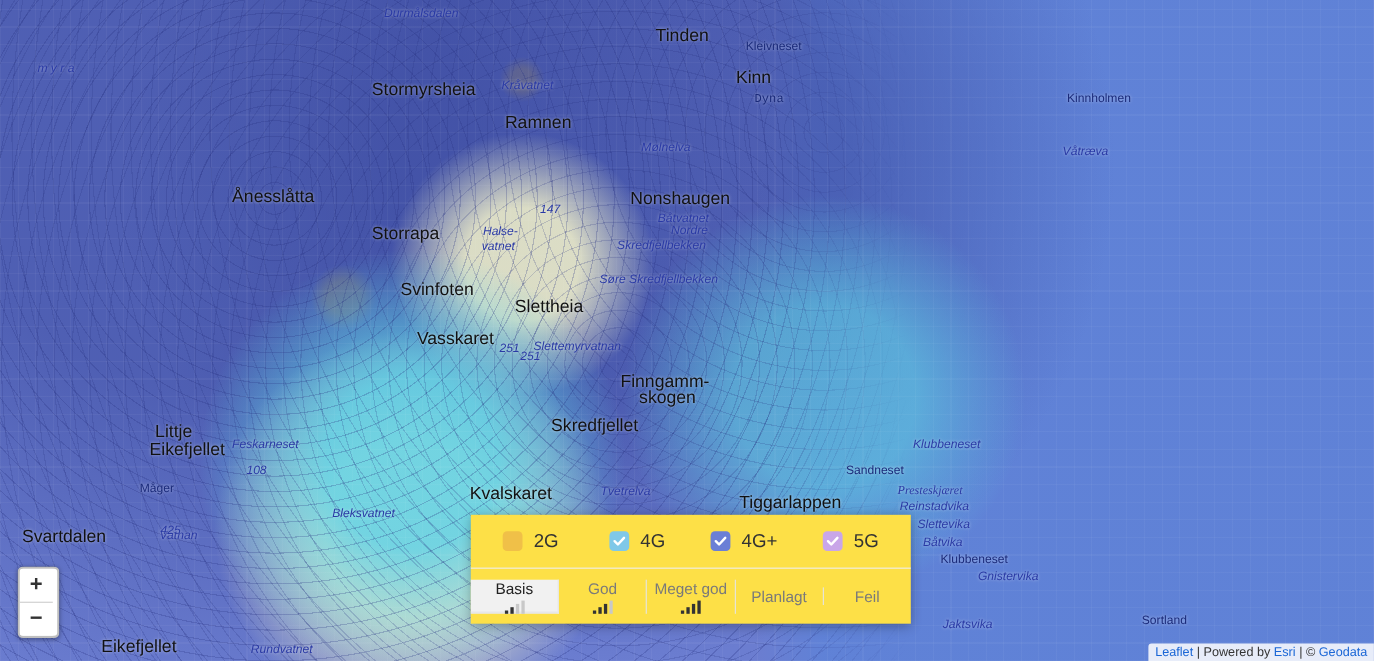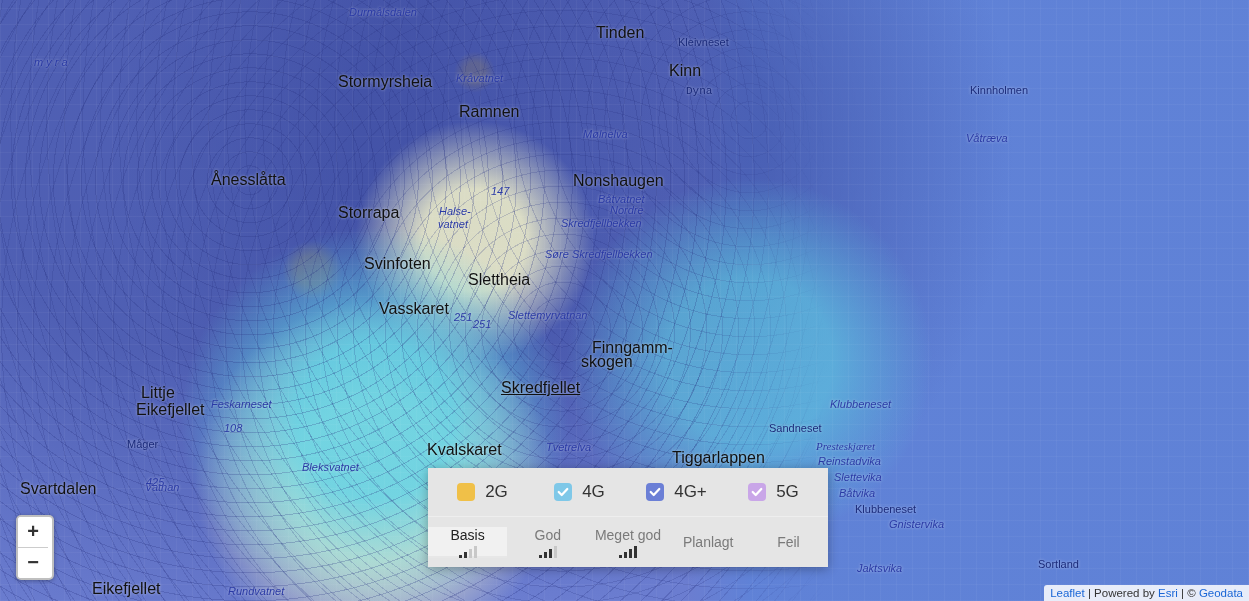--- a/index.html
+++ b/index.html
@@ -93,21 +93,21 @@
     cursor: pointer;
   }
   .leaflet-zoom a + a { border-top: 1px solid #ccc; }
 
   
   #legend {
     position: absolute;
     left: 428px;
     top: 468px;
     width: 400px;
-    background: #e5e5e5;
+    background: #fde047;
     box-shadow: 0 2px 10px rgba(0,0,0,0.3);
     font-family: "Segoe UI", Arial, sans-serif;
     color: #333;
   }
   #legend .row { display:flex; align-items:center; }
   #legend .tech-row {
     padding: 14px 6px 14px 6px;
     border-bottom: 1px solid #eee;
   }
   .tech {
@@ -197,25 +197,25 @@
     <span class="place water" style="left: 439px; top: 205px;">Halse-</span>
     <span class="place water" style="left: 438px; top: 218px;">vatnet</span>
     <span class="place water" style="left: 578px; top: 204px; margin-left: 32px;">Nordre</span>
     <span class="place water" style="left: 561px; top: 217px;">Skredfjellbekken</span>
     <span class="place dark" style="left: 364px; top: 255px;">Svinfoten</span>
     <span class="place water" style="left: 545px; top: 248px;">Søre Skredfjellbekken</span>
     <span class="place dark" style="left: 468px; top: 271px;">Slettheia</span>
     <span class="place dark" style="left: 379px; top: 300px;">Vasskaret</span>
     <span class="place water" style="left: 454px; top: 311px;">251</span>
     <span class="place water" style="left: 473px; top: 318px;">251</span>
-    <span class="place water" style="left: 508px; top: 309px;">Slettemyrvatnan</span>
-    <span class="place dark" style="left: 592px; top: 339px; text-align: right;">Finngamm-</span>
+    <span class="place water" style="left: 485px; top: 309px;">Slettemyrvatnan</span>
+    <span class="place dark" style="left: 564px; top: 339px; text-align: right;">Finngamm-</span>
     <span class="place dark" style="left: 581px; top: 353px;">skogen</span>
     <span class="place dark" style="left: 141px; top: 384px;">Littje</span>
-    <span class="place dark" style="left: 501px; top: 379px; text-decoration: underline;">Skredfjellet</span>
+    <span class="place dark" style="left: 501px; top: 379px;">Skredfjellet</span>
     <span class="place dark" style="left: 136px; top: 401px;">Eikefjellet</span>
     <span class="place water" style="left: 211px; top: 398px;">Feskarneset</span>
     <span class="place water" style="left: 830px; top: 398px;">Klubbeneset</span>
     <span class="place water" style="left: 224px; top: 422px;">108</span>
     <span class="place " style="left: 769px; top: 422px;">Sandneset</span>
     <span class="place " style="left: 127px; top: 438px;">Måger</span>
     <span class="place dark" style="left: 427px; top: 441px;">Kvalskaret</span>
     <span class="place water" style="left: 816px; top: 440px; font-family: Liberation Serif, serif;">Presteskjæret</span>
     <span class="place water" style="left: 145px; top: 453px; margin-top: 28px;">Vatnan</span>
     <span class="place water" style="left: 546px; top: 441px;">Tvetrelva</span>

